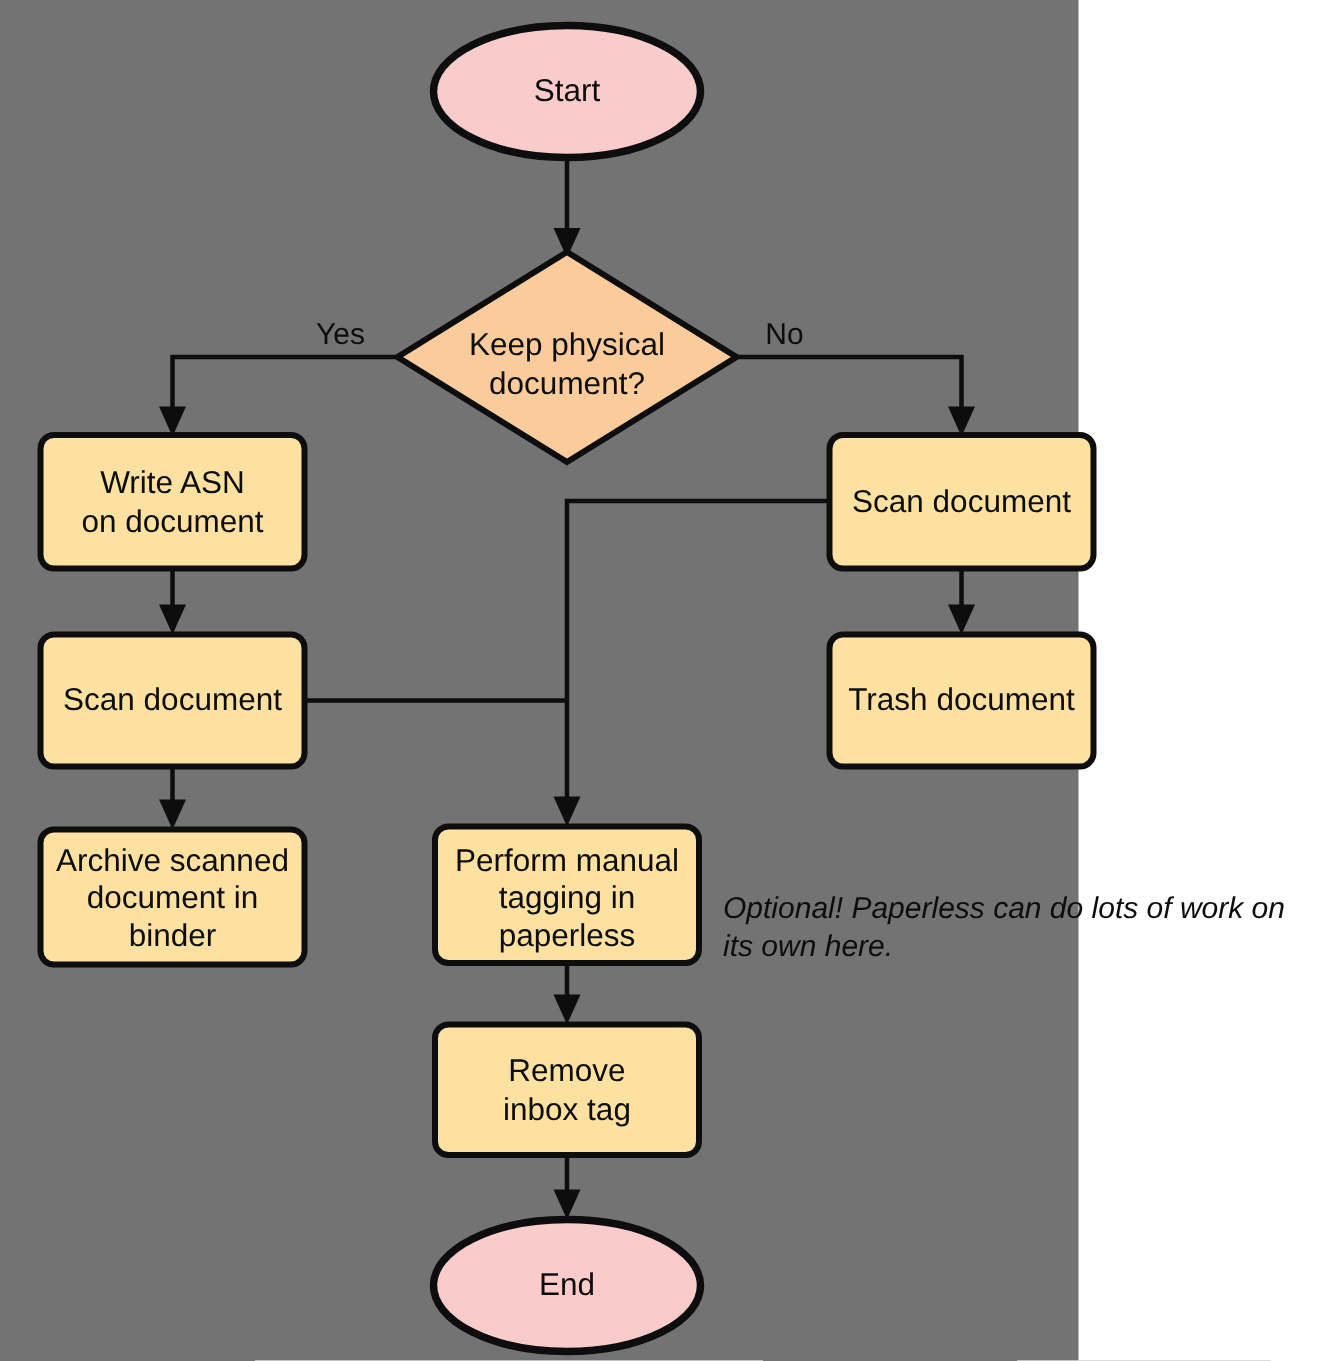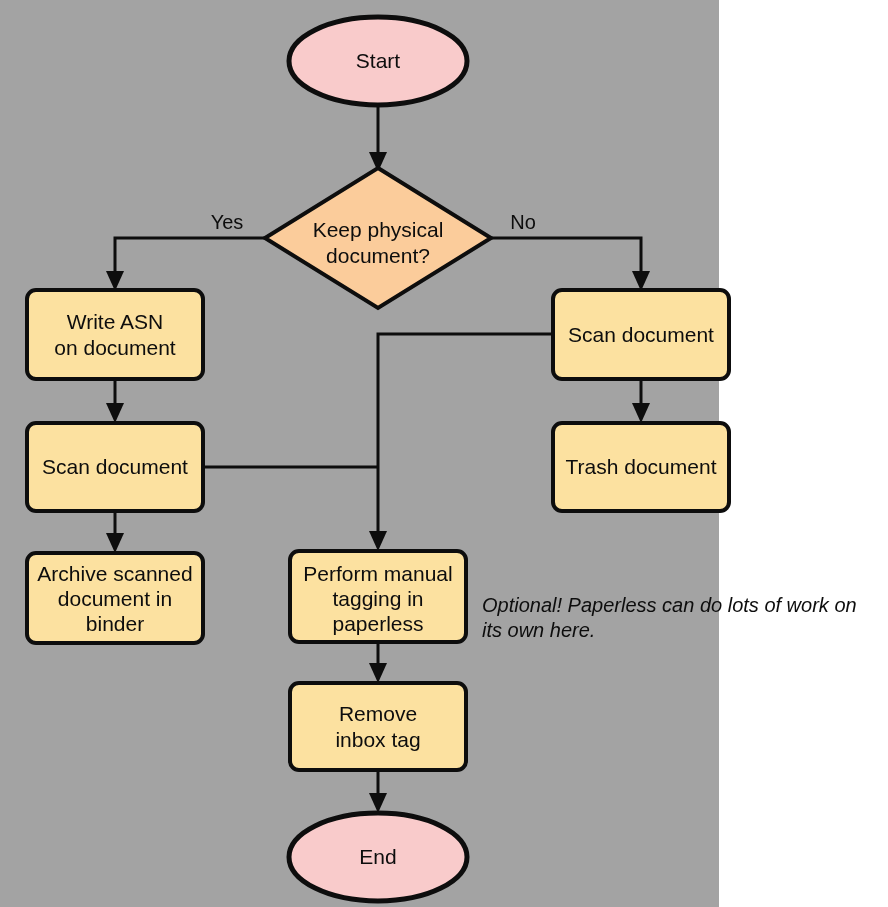--- a/index.html
+++ b/index.html
@@ -10,21 +10,21 @@
   body {
     width: 888px;
     height: 907px;
     overflow: hidden;
     font-family: "Liberation Sans", sans-serif;
   }
   #flowchart-root {
     position: relative;
     width: 719px;
     height: 907px;
-    background: #a3a3a3;
+    background: #737373;
   }
   svg.flow-canvas {
     display: block;
     width: 888px;
     height: 907px;
   }
   .node-shape {
     stroke: #0d0d0d;
     stroke-width: 4;
   }

